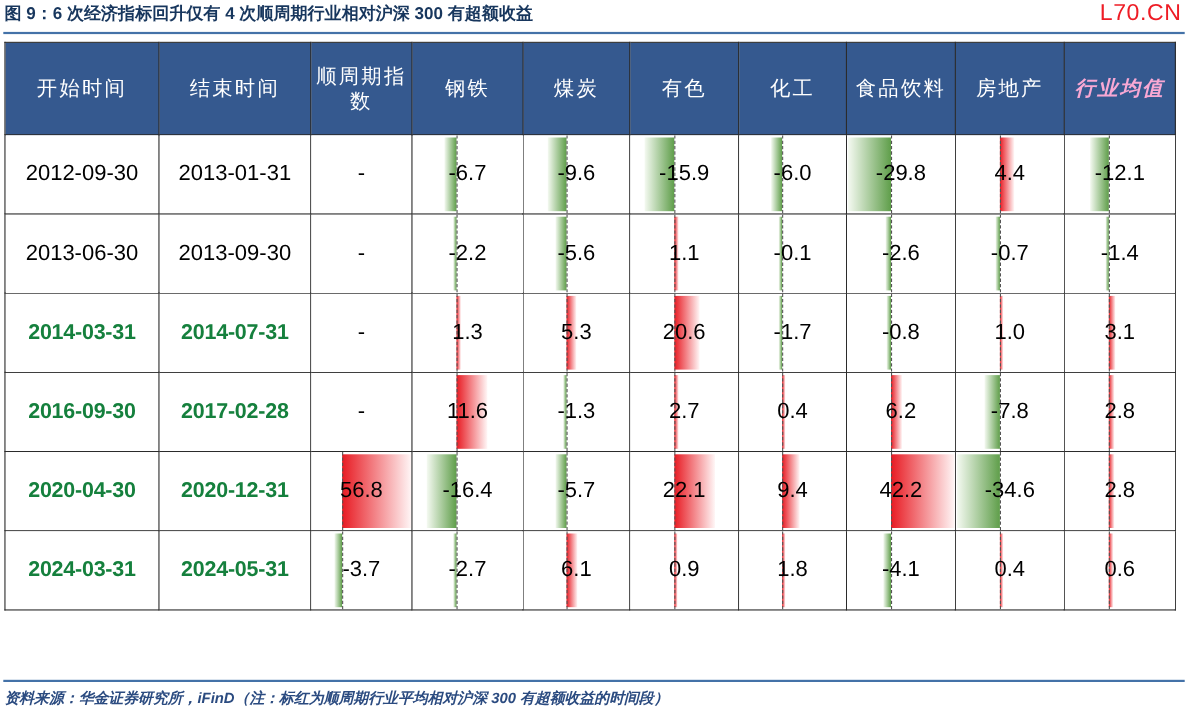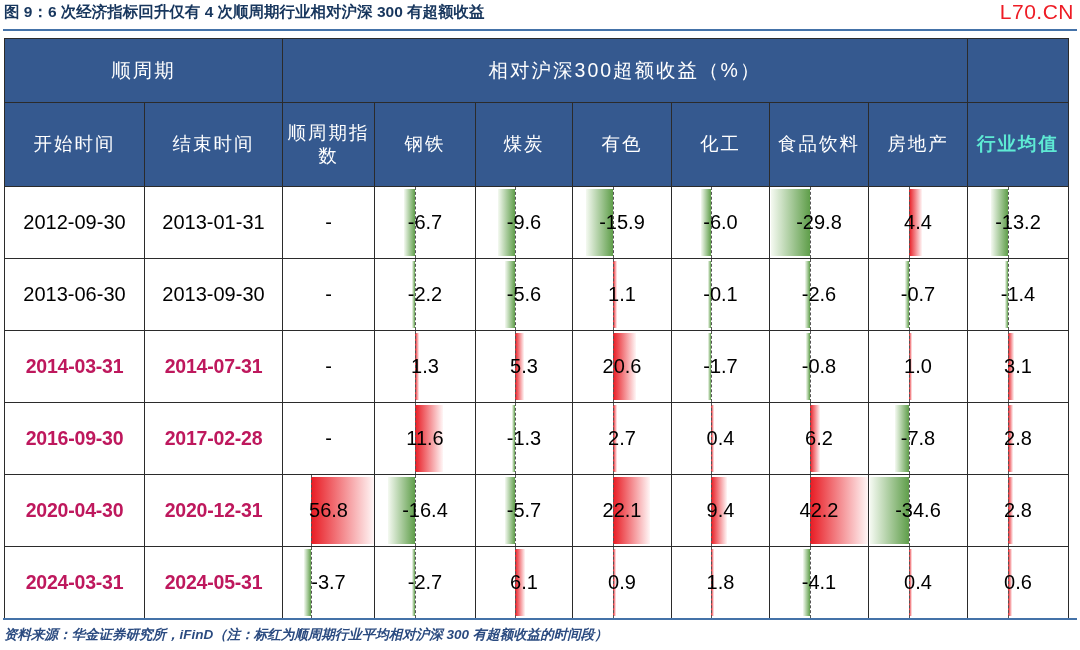--- a/index.html
+++ b/index.html
@@ -60,40 +60,40 @@
     color: #ffffff;
     font-weight: 400;
     text-align: center;
     vertical-align: middle;
     font-size: 19px;
     letter-spacing: 2px;
   }
   .hdr-top { height: 64px; font-size: 19.5px; }
   .hdr-sub { height: 84px; font-size: 18.5px; line-height: 1.22; }
   .hdr-blank { background: #35598f; border-bottom: none !important; }
-  .hdr-avg { color: #5eead4; font-weight: 700; }
+  .hdr-avg { color: #f9a8d4; font-weight: 700; font-style: italic; }
 
   
   td.dcell {
     height: 72px;
     vertical-align: middle;
     background: #ffffff;
     position: relative;
     overflow: hidden;
   }
   .datetxt {
     position: relative; z-index: 3;
     display: block;
     text-align: center;
     font-size: 20px;
     color: #000000;
     font-weight: 400;
   }
   .datetxt.hot {
-    color: #be185d;
+    color: #15803d;
     font-weight: 700;
     font-size: 19.5px;
     letter-spacing: -0.2px;
   }
   .numtxt {
     position: relative; z-index: 3;
     display: block;
     text-align: center;
     font-size: 20px;
     color: #000000;
@@ -157,25 +157,20 @@
       <col style="width:101px">
       <col style="width:97px">
       <col style="width:99px">
       <col style="width:98px">
       <col style="width:99px">
       <col style="width:99px">
       <col style="width:101px">
     </colgroup>
     <thead>
       <tr>
-        <th class="hdr hdr-top" colspan="2">顺周期</th>
-        <th class="hdr hdr-top" colspan="7">相对沪深300超额收益（%）</th>
-        <th class="hdr hdr-top hdr-blank"></th>
-      </tr>
-      <tr>
         <th class="hdr hdr-sub">开始时间</th>
         <th class="hdr hdr-sub">结束时间</th>
         <th class="hdr hdr-sub">顺周期指数</th>
         <th class="hdr hdr-sub">钢铁</th>
         <th class="hdr hdr-sub">煤炭</th>
         <th class="hdr hdr-sub">有色</th>
         <th class="hdr hdr-sub">化工</th>
         <th class="hdr hdr-sub">食品饮料</th>
         <th class="hdr hdr-sub">房地产</th>
         <th class="hdr hdr-sub hdr-avg">行业均值</th>
@@ -232,21 +227,21 @@
               <div class="bar pos" style="left: 39.6px; width: 12.92px;"></div>
             </div>
             <div class="axisline" style="left: 39.6px;"></div>
             <span class="numtxt">4.4</span>
           </td>
           <td class="dcell">
             <div class="barlayer">
               <div class="bar neg" style="left: 23.23px; width: 17.17px;"></div>
             </div>
             <div class="axisline" style="left: 40.4px;"></div>
-            <span class="numtxt">-13.2</span>
+            <span class="numtxt">-12.1</span>
           </td>
         </tr>
         <tr>
           <td class="dcell">
             <span class="datetxt">2013-06-30</span>
           </td>
           <td class="dcell">
             <span class="datetxt">2013-09-30</span>
           </td>
           <td class="dcell">

